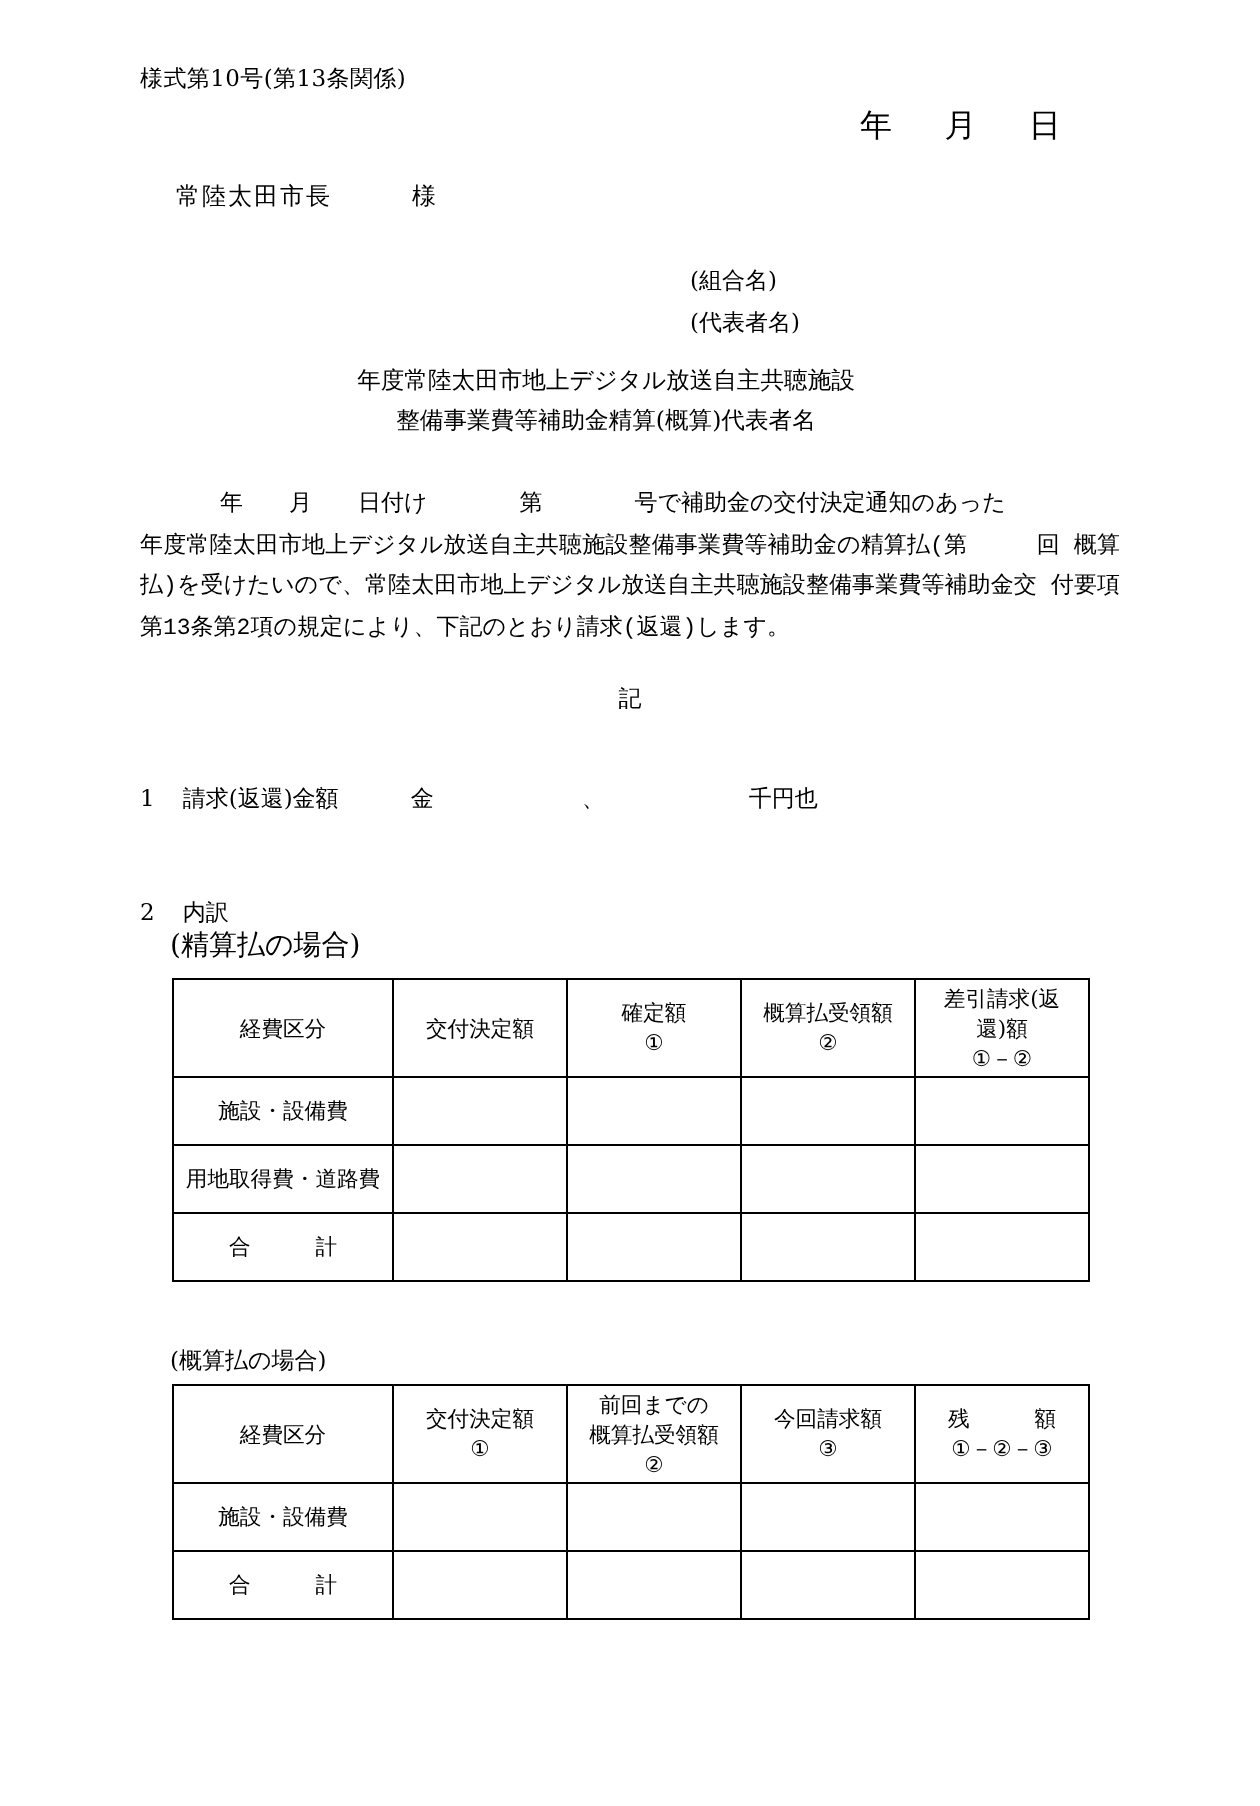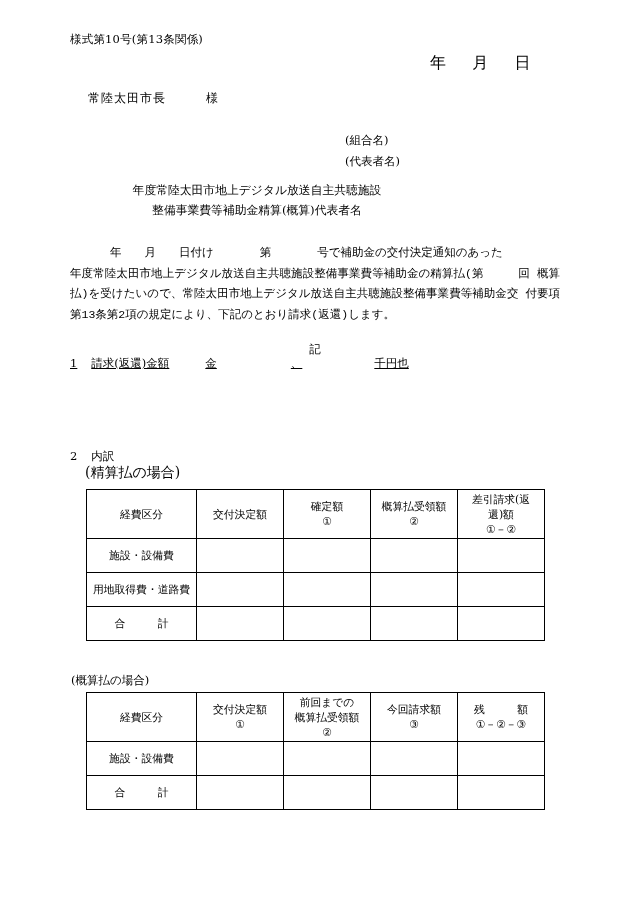--- a/index.html
+++ b/index.html
@@ -60,20 +60,21 @@
     line-height: 21px;
   }
   .title-block {
     position: absolute;
     left: 0;
     top: 180px;
     width: 514px;
     text-align: center;
     font-size: 11.8px;
     line-height: 20px;
+    padding-left: 46px;
   }
   .body-text {
     position: absolute;
     left: 70px;
     top: 243px;
     width: 490px;
     font-size: 11.5px;
     line-height: 20.5px;
     text-align: justify;
     font-family: Liberation Mono, monospace;
@@ -86,43 +87,42 @@
     position: absolute;
     left: 0;
     top: 342px;
     width: 630px;
     text-align: center;
     font-size: 11.5px;
   }
   .amount-line {
     position: absolute;
     left: 70px;
-    top: 356px;
-    font-size: 11.5px;
-    text-decoration: underline;
+    top: 392px;
+    font-size: 11.5px;
   }
   .amount-line .s1 { display: inline-block; width: 14px; }
   .amount-line .s2 { display: inline-block; width: 36px; }
   .amount-line .s3 { display: inline-block; width: 74px; }
   .amount-line .s4 { display: inline-block; width: 72px; }
   .section2 {
     position: absolute;
     left: 70px;
     top: 449px;
     font-size: 11.5px;
   }
   .sub-label-1 {
     position: absolute;
     left: 85px;
     top: 464px;
     font-size: 14px;
   }
   .sub-label-2 {
     position: absolute;
-    left: 71px;
+    left: 85px;
     top: 673px;
     font-size: 11.5px;
   }
   table.grid {
     position: absolute;
     border-collapse: collapse;
     table-layout: fixed;
   }
   table.grid td, table.grid th {
     border: 1px solid #000000;

